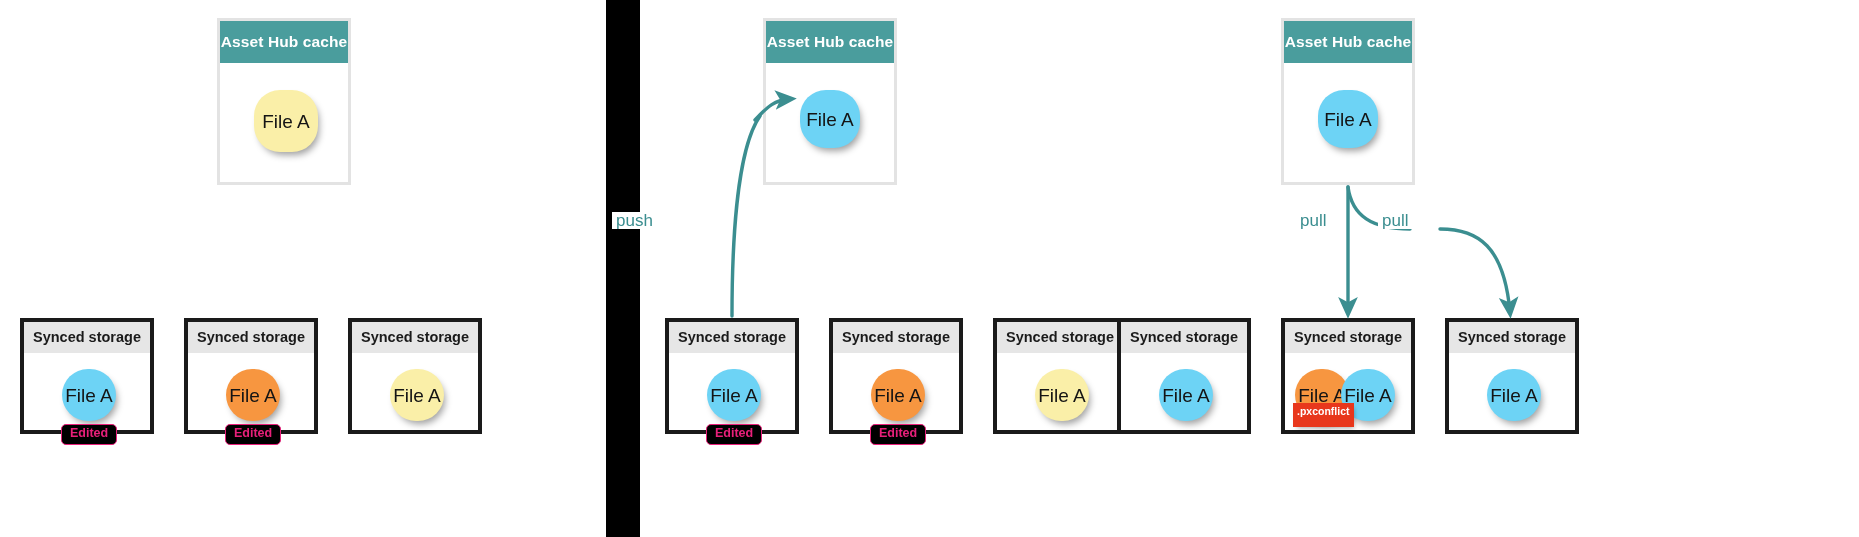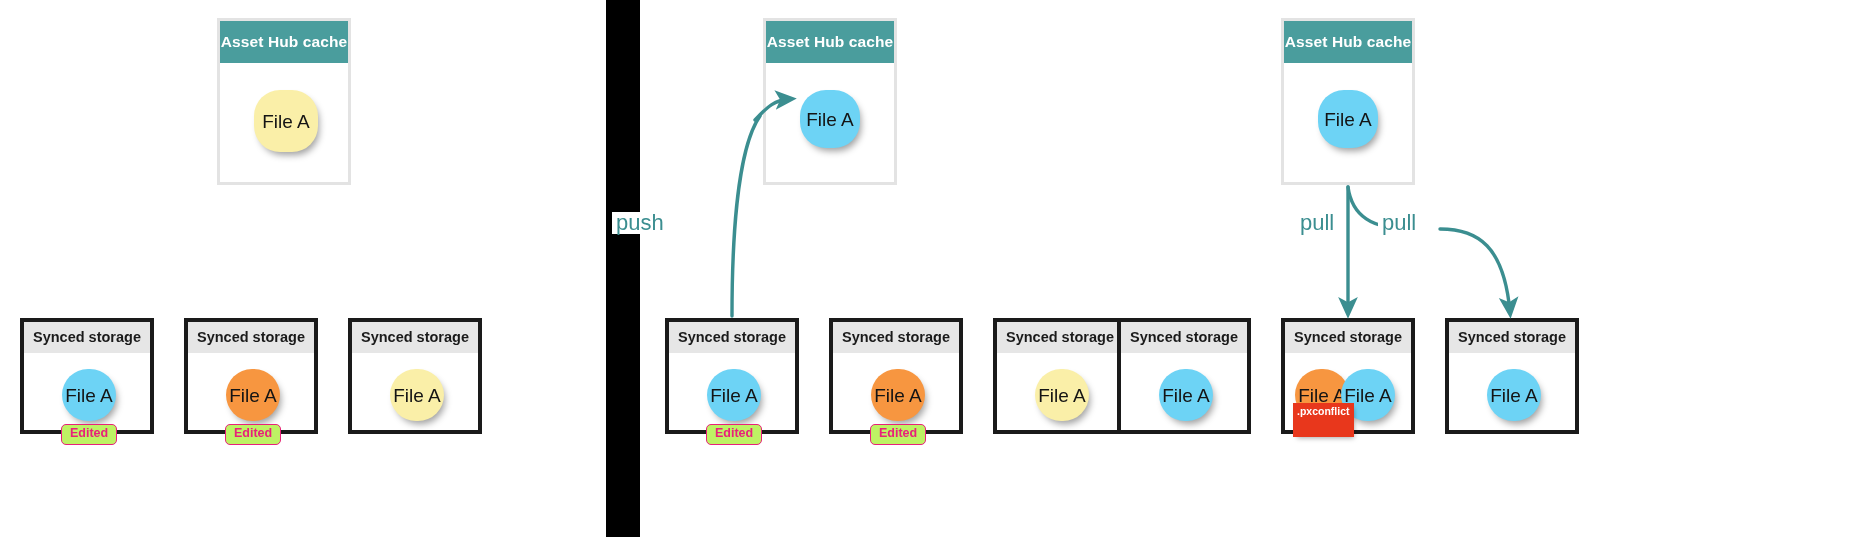--- a/index.html
+++ b/index.html
@@ -54,38 +54,38 @@
   }
   .note.yellow{background:#faefa8;}
   .note.blue{background:#6dd3f5;}
   .note.orange{background:#f79640;}
   .note-label{pointer-events:none;white-space:nowrap;}
 
   
   .badge-edited{
     position:absolute;
     border:1.6px solid #e8207a;border-radius:5px;
-    color:#e8207a;background:#bef264;
+    color:#e8207a;background:#000000;
     font-size:12.5px;font-weight:bold;
     padding:2px 8px 3px 8px;
     white-space:nowrap;line-height:1.1;
   }
   .badge-conflict{
     position:absolute;
     background:#e8371c;color:#ffffff;
     font-size:10.5px;font-weight:bold;
-    padding:3px 4px 20px 4px;
+    padding:3px 4px 10px 4px;
     white-space:nowrap;line-height:1.05;
     box-shadow:2px 3px 5px -2px rgba(0,0,0,.35);
   }
 
   
   .arrows{position:absolute;left:0;top:0;width:1859px;height:537px;overflow:visible;pointer-events:none;}
   .arrow-label{
-    position:absolute;color:#3b8e90;font-size:22px;
+    position:absolute;color:#3b8e90;font-size:17px;
     background:#ffffff;padding:0 4px;white-space:nowrap;line-height:1;
   }
 </style>
 </head>
 <body>
 
 <div class="stage">
 
   <div class="hub" style="left:217px;top:18px;width:134px;height:167px;">
     <div class="hub-header">Asset Hub cache</div>

